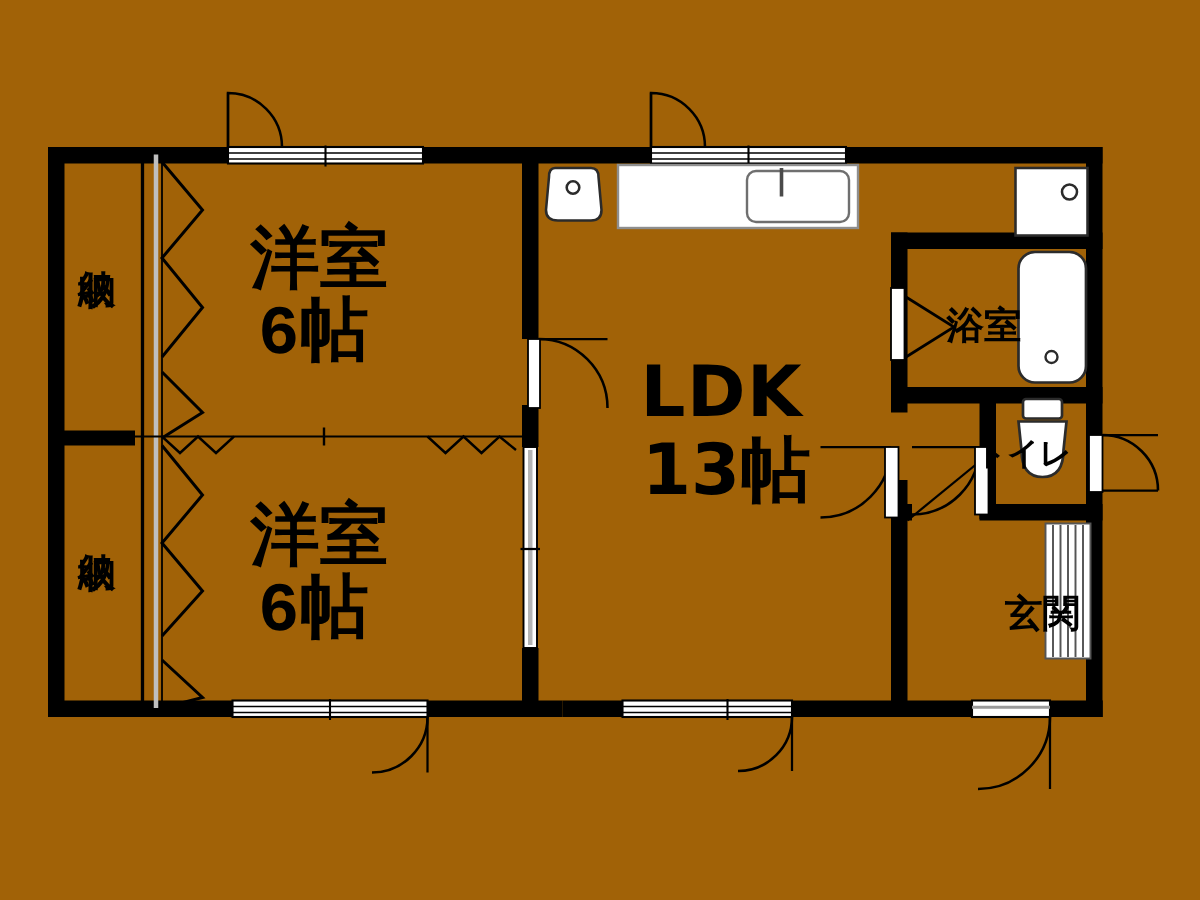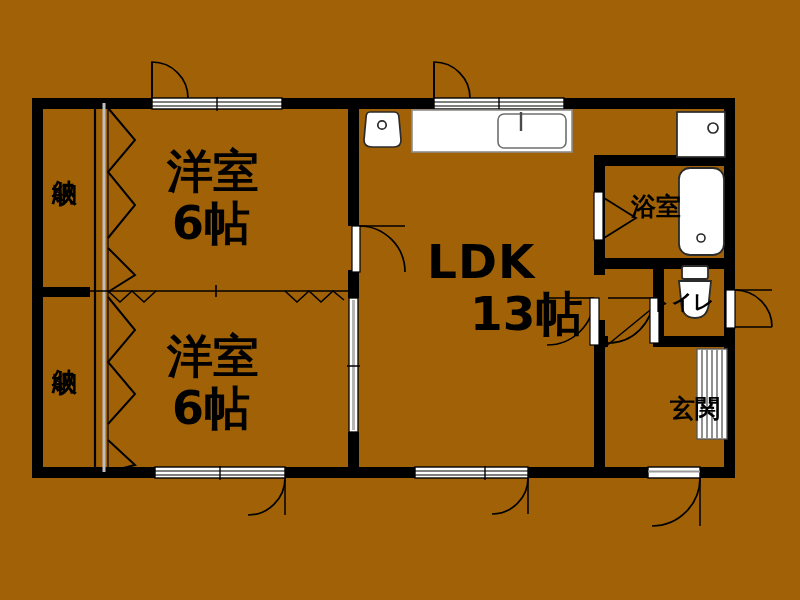--- a/index.html
+++ b/index.html
@@ -4,23 +4,23 @@
 <style>
   html,body{margin:0;padding:0;background:#ffffff;}
   body{width:800px;height:600px;overflow:hidden;
        font-family:"DejaVu Sans","Liberation Sans",sans-serif;}
   #plan{position:relative;width:800px;height:600px;background:#a16207;}
   #svgroot{position:absolute;left:0;top:0;}
   .lbl{position:absolute;color:#000;font-weight:bold;line-height:1.0;
        white-space:nowrap;font-family:"DejaVu Sans","Liberation Sans",sans-serif;}
   .lbl-v{writing-mode:vertical-rl;text-orientation:upright;line-height:1.0;}
   .room-name{font-size:46px;letter-spacing:0px;}
-  .room-size{font-size:46px;}
+  .room-size{font-size:46px;font-family:Liberation Mono, monospace;}
   .ldk-name{font-size:47px;letter-spacing:1px;}
-  .ldk-size{font-size:47px;margin-left:42px;}
+  .ldk-size{font-size:47px;}
   .small-name{font-size:25px;}
   .closet-lbl{font-size:25px;}
   .toilet-lbl{font-size:21px;}
 </style>
 </head>
 <body>
 
 <div id="plan">
 
   <svg id="svgroot" width="800" height="600" viewBox="0 0 800 600">
@@ -224,21 +224,21 @@
 
   <div class="lbl room-name" style="left:167px; top:148px;">洋室</div>
   <div class="lbl room-size" style="left:172px; top:200px;">6帖</div>
 
   <div class="lbl room-name" style="left:167px; top:333px;">洋室</div>
   <div class="lbl room-size" style="left:172px; top:385px;">6帖</div>
 
   <div class="lbl ldk-name" style="left:427px; top:238px;">LDK</div>
   <div class="lbl ldk-size" style="left:428px; top:290px;">13帖</div>
 
-  <div class="lbl small-name" style="left:631px; top:194px;">浴室</div>
+  <div class="lbl small-name" style="left:631px; top:204px;">浴室</div>
 
   <div class="lbl toilet-lbl" style="left:650px; top:292px;">トイレ</div>
 
   <div class="lbl small-name" style="left:634px; top:396px;margin-left:36px;">玄関</div>
 
   <div class="lbl lbl-v closet-lbl" style="left:52px; top:160px;">収納</div>
   <div class="lbl lbl-v closet-lbl" style="left:52px; top:349px;">収納</div>
 
 </div>
 

